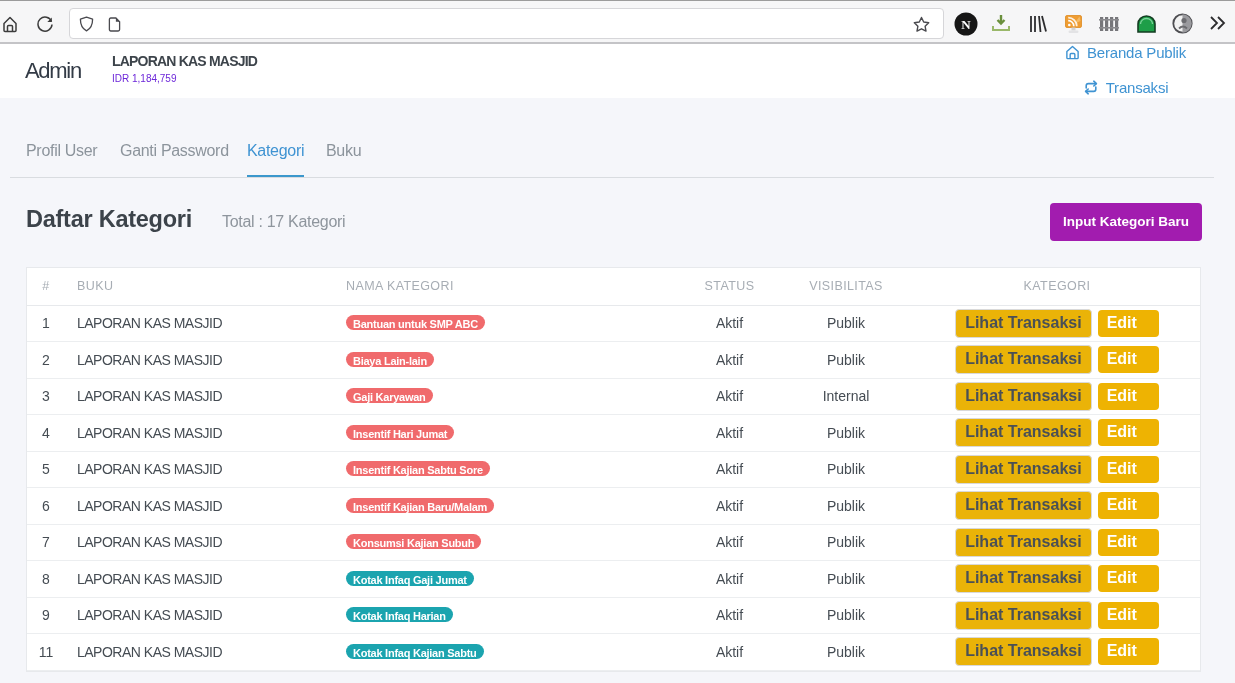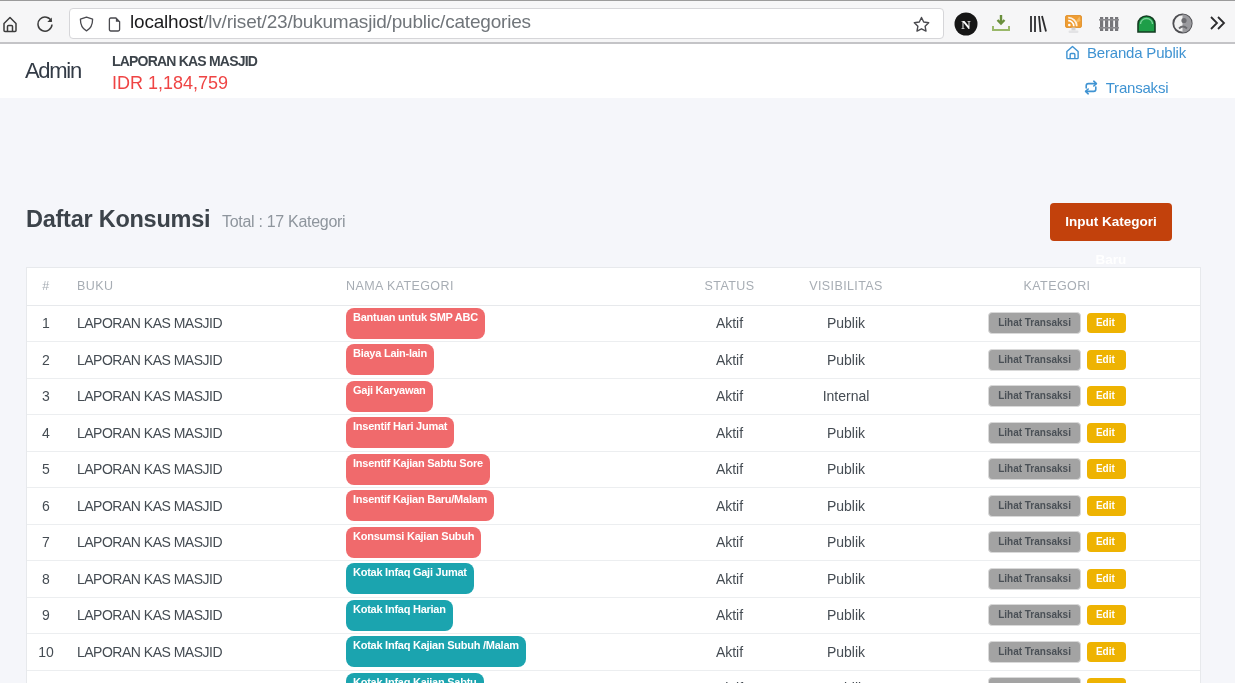--- a/index.html
+++ b/index.html
@@ -3,66 +3,65 @@
 <style>
 * { margin:0; padding:0; box-sizing:border-box; }
 html,body { width:1235px; height:683px; overflow:hidden; font-family:"Liberation Sans",sans-serif; background:#fff; }
 .chrome { position:absolute; left:0; top:0; width:1235px; height:44px; background:#f6f6f7; border-top:1px solid #9b9b9b; border-bottom:2px solid #c4c4c7; }
 .urlbar { position:absolute; left:69px; top:7px; width:875px; height:31px; background:#fff; border:1px solid #d6d6d9; border-radius:4px; }
 .urltext { position:absolute; left:60px; top:-1px; height:28px; line-height:28px; font-size:19px; letter-spacing:-0.2px; color:#1c1c1e; white-space:nowrap; }
 .urltext .path { color:#70757a; }
 .appheader { position:absolute; left:0; top:44px; width:1235px; height:69px; background:#fff; border-bottom:1px solid #e3e5e8; }
 .admin { position:absolute; left:25px; top:14px; font-size:22px; letter-spacing:-1.3px; color:#333b46; font-weight:500; }
 .brand1 { position:absolute; left:112px; top:9px; font-size:14px; font-weight:600; letter-spacing:-0.8px; color:#3d444b; }
-.brand2 { position:absolute; left:112px; top:29px; font-size:18px; color:#ef4444; }
+.brand2 { position:absolute; left:112px; top:29px; font-size:10px; color:#6d28d9; }
 .nav { position:absolute; right:49px; top:0; height:53px; display:flex; align-items:center; gap:17.7px;flex-direction:column; }
 .nav a { color:#3f93d2; font-size:15px; letter-spacing:-0.2px; text-decoration:none; display:flex; align-items:center; gap:7px; }
 .nav svg { display:block; }
 .content { position:absolute; left:0; top:98px; width:1235px; height:585px; background:#f5f6fa; }
 .tabs { position:absolute; left:10px; top:37px; width:1204px; border-bottom:1px solid #d9dce0; height:43px; }
 .tab { position:absolute; bottom:17px; font-size:16px; letter-spacing:-0.3px; color:#8c949c; }
 .tab.active { color:#3f93d2; }
 .tabline { position:absolute; left:237px; bottom:0px; width:57px; height:2.5px; background:#3b97cc; }
 .h1 { position:absolute; left:26px; top:108px; font-size:23.5px; font-weight:700; color:#3c434a; letter-spacing:-0.25px; }
 .total { position:absolute; left:222px; top:115px; font-size:16px; letter-spacing:-0.3px; color:#8e959d; }
-.btn-green { position:absolute; left:1050px; top:105px; width:122px; height:38px; background:#c2410c; border-radius:4px; color:#fff; font-size:13.5px; font-weight:700; text-align:center; line-height:38px; }
+.btn-green { position:absolute; left:1050px; top:105px; width:152px; height:38px; background:#a21caf; border-radius:4px; color:#fff; font-size:13.5px; font-weight:700; text-align:center; line-height:38px; }
 .tablewrap { position:absolute; left:26px; top:169px; width:1175px; background:#fff; border:1px solid #e7e9ec; }
 table { border-collapse:collapse; table-layout:fixed; width:1173px; }
 col.w1{width:38px} col.w2{width:269px} col.w3{width:347px} col.w4{width:97px} col.w5{width:136px} col.w6{width:286px}
 th { height:37px; font-size:12.5px; color:#a7adb4; font-weight:500; text-align:left; letter-spacing:0.4px; padding-left:12px; border-bottom:1px solid #e7e9ec; }
 td { height:36.5px; font-size:14px; color:#454c53; padding-left:12px; border-bottom:1px solid #eceef0; }
 th.c-num, td.c-num { text-align:center; padding-left:0; }
 td.c-buku { letter-spacing:-0.5px; }
 th.c-stat, td.c-stat, th.c-vis, td.c-vis, th.c-pil, td.c-pil { text-align:center; padding-left:0; }
-.badge { display:inline-block; font-size:11px; font-weight:700; letter-spacing:-0.25px; color:#fff; padding:3px 7px 16px 7px; border-radius:8px; }
+.badge { display:inline-block; font-size:11px; font-weight:700; letter-spacing:-0.25px; color:#fff; padding:3px 7px 0 7px; border-radius:8px; }
 .badge.red { background:#f06a6c; }
 .badge.teal { background:#1ba4af; }
-.btn-lihat { display:inline-block; background:#a3a3a3; border:1px solid #d9d9d9; border-radius:4px; font-size:10px; font-weight:700; color:#4a5056; padding:4px 9px 5px 9px; }
-.btn-edit { display:inline-block; background:#eeb302; border-radius:4px; font-size:10px; font-weight:700; color:#fff; padding:4px 11px 5px 9px; margin-left:6px; }
+.btn-lihat { display:inline-block; background:#eab308; border:1px solid #d9d9d9; border-radius:4px; font-size:16px; font-weight:700; color:#4a5056; padding:4px 9px 5px 9px; }
+.btn-edit { display:inline-block; background:#eeb302; border-radius:4px; font-size:16px; font-weight:700; color:#fff; padding:4px 22px 5px 9px; margin-left:6px; }
 svg.icon { vertical-align:middle; }
 </style></head>
 <body>
 <div class="chrome">
   <svg class="icon" style="position:absolute;left:2px;top:15px" width="16" height="17" viewBox="0 0 16 17" fill="none" stroke="#3c3c3c" stroke-width="1.5">
       <path d="M2 7.5 L8 1.5 L14 7.5 L14 14.5 Q14 15.5 13 15.5 L3 15.5 Q2 15.5 2 14.5 Z" stroke-linejoin="round"></path>
       <path d="M5.5 15.5 L5.5 10.5 Q5.5 9.5 6.5 9.5 L9.5 9.5 Q10.5 9.5 10.5 10.5 L10.5 15.5"></path>
     </svg>
   <svg class="icon" style="position:absolute;left:36px;top:15px" width="18" height="17" viewBox="0 0 18 17" fill="none" stroke="#3c3c3c" stroke-width="1.5">
       <path d="M15.5 5.5 A7 7 0 1 0 16 8.5"></path>
       <path d="M15.8 1.5 L15.8 6 L11.3 6 Z" fill="#3c3c3c" stroke="none"></path>
     </svg>
   <div class="urlbar">
     <svg class="icon" style="position:absolute;left:9px;top:7px" width="15" height="16" viewBox="0 0 16 17" fill="none" stroke="#4a4a4f" stroke-width="1.4">
         <path d="M8 1.2 L14.5 3.4 C14.5 9.5 12.5 13.5 8 15.8 C3.5 13.5 1.5 9.5 1.5 3.4 Z" stroke-linejoin="round"></path>
       </svg>
     <svg class="icon" style="position:absolute;left:38px;top:8px" width="13" height="15" viewBox="0 0 14 16" fill="none" stroke="#4a4a4f" stroke-width="1.4">
         <path d="M1.5 2.5 Q1.5 1 3 1 L8.5 1 L12.5 5 L12.5 13.5 Q12.5 15 11 15 L3 15 Q1.5 15 1.5 13.5 Z"></path>
         <path d="M8.5 1 L8.5 5 L12.5 5 Z" fill="#4a4a4f" stroke="none"></path>
       </svg>
-    <div class="urltext"><span>localhost</span><span class="path">/lv/riset/23/bukumasjid/public/categories</span></div>
     <svg class="icon" style="position:absolute;right:13px;top:7px" width="17" height="17" viewBox="0 0 17 17" fill="none" stroke="#4a4a4f" stroke-width="1.4">
         <path d="M8.5 1.5 L10.7 6 L15.7 6.7 L12.1 10.2 L13 15.1 L8.5 12.8 L4 15.1 L4.9 10.2 L1.3 6.7 L6.3 6 Z" stroke-linejoin="round"></path>
       </svg>
   </div>
   <svg class="icon" style="position:absolute;left:954px;top:11px" width="24" height="24" viewBox="0 0 24 24">
       <circle cx="12" cy="12" r="11.5" fill="#161616"></circle>
       <text x="12" y="16.5" font-size="13" font-weight="bold" fill="#fff" text-anchor="middle" font-family="Liberation Serif">N</text>
     </svg>
   <svg class="icon" style="position:absolute;left:991px;top:13px" width="20" height="20" viewBox="0 0 20 20" fill="none">
       <path d="M10 1 L10 9 M6.5 6 L10 9.5 L13.5 6" stroke="#6a8f3c" stroke-width="2.4"></path>
@@ -138,21 +137,28 @@
         </svg>Pengaturan</a>
     <a>
         <svg width="15" height="15" viewBox="0 0 15 15" fill="none" stroke="#3f93d2" stroke-width="1.5">
           <path d="M6 1.5 L2.5 1.5 Q1.5 1.5 1.5 2.5 L1.5 12.5 Q1.5 13.5 2.5 13.5 L6 13.5"></path>
           <path d="M6 7.5 L13.5 7.5 M10.8 4.5 L13.8 7.5 L10.8 10.5"></path>
         </svg>
       </a>
   </div>
 </div>
 <div class="content">
-  <div class="h1">Daftar Konsumsi</div>
+  <div class="tabs">
+    <span class="tab" style="left:16px">Profil User</span>
+    <span class="tab" style="left:110px">Ganti Password</span>
+    <span class="tab active" style="left:237px">Kategori</span>
+    <span class="tab" style="left:316px">Buku</span>
+    <div class="tabline"></div>
+  </div>
+  <div class="h1">Daftar Kategori</div>
   <div class="total">Total : 17 Kategori</div>
   <div class="btn-green">Input Kategori Baru</div>
   <div class="tablewrap">
     <table>
       <colgroup>
           <col class="w1">
           <col class="w2">
           <col class="w3">
           <col class="w4">
           <col class="w5">
@@ -233,28 +239,20 @@
 </tr>
 <tr>
 <td class="c-num">9</td>
 <td class="c-buku">LAPORAN KAS MASJID</td>
 <td class="c-nama"><span class="badge teal">Kotak Infaq Harian</span></td>
 <td class="c-stat">Aktif</td>
 <td class="c-vis">Publik</td>
 <td class="c-pil"><span class="btn-lihat">Lihat Transaksi</span><span class="btn-edit">Edit</span></td>
 </tr>
 <tr>
-<td class="c-num">10</td>
-<td class="c-buku">LAPORAN KAS MASJID</td>
-<td class="c-nama"><span class="badge teal">Kotak Infaq Kajian Subuh /Malam</span></td>
-<td class="c-stat">Aktif</td>
-<td class="c-vis">Publik</td>
-<td class="c-pil"><span class="btn-lihat">Lihat Transaksi</span><span class="btn-edit">Edit</span></td>
-</tr>
-<tr>
 <td class="c-num">11</td>
 <td class="c-buku">LAPORAN KAS MASJID</td>
 <td class="c-nama"><span class="badge teal">Kotak Infaq Kajian Sabtu</span></td>
 <td class="c-stat">Aktif</td>
 <td class="c-vis">Publik</td>
 <td class="c-pil"><span class="btn-lihat">Lihat Transaksi</span><span class="btn-edit">Edit</span></td>
 </tr>
     </tbody>
       </table>
   </div>

